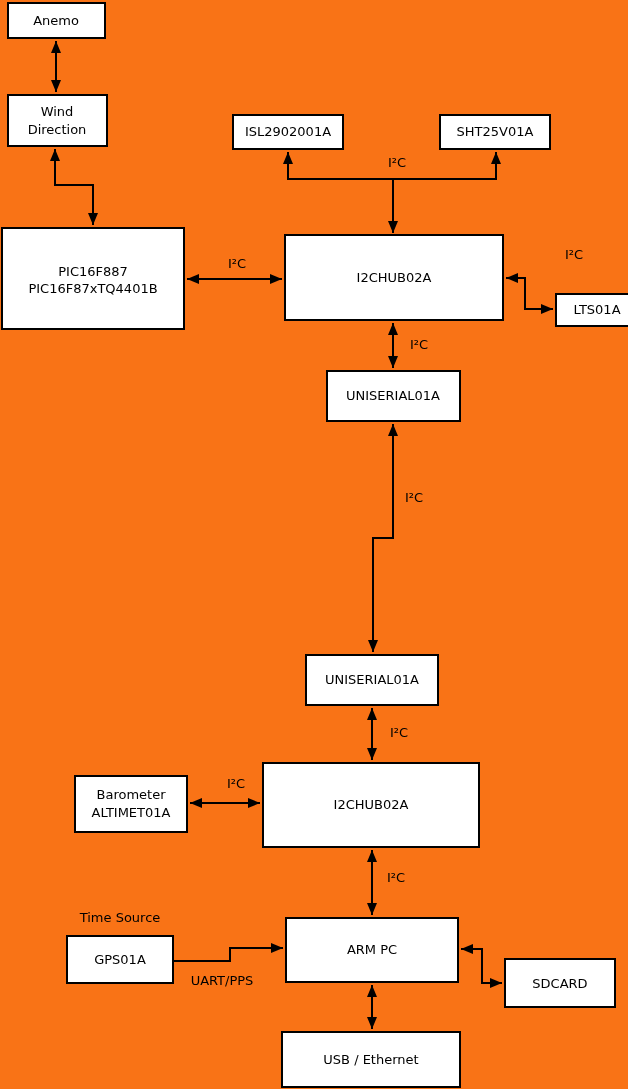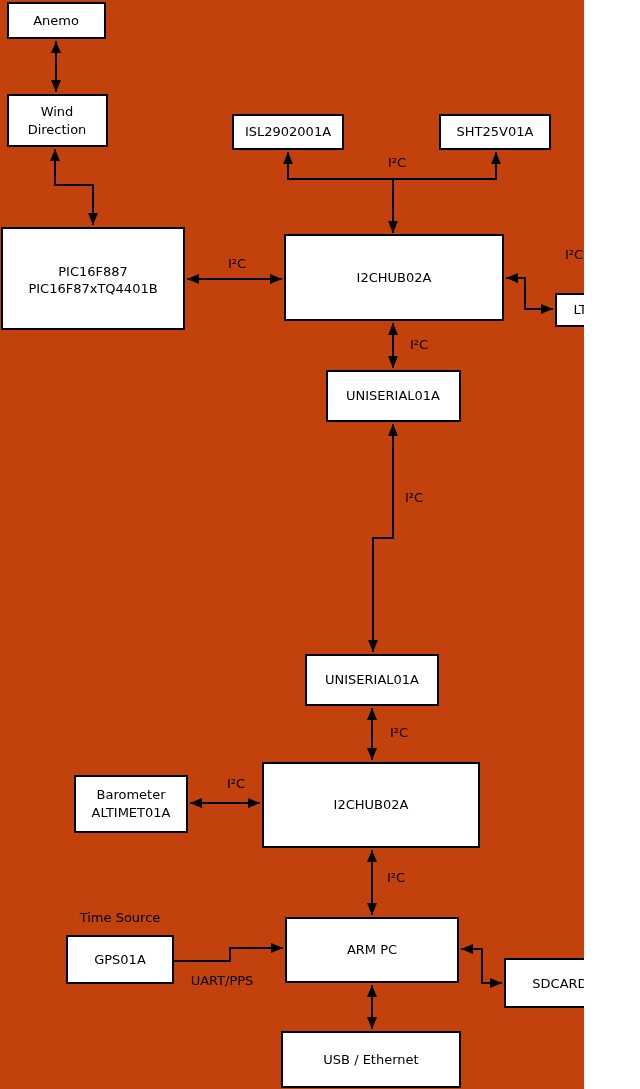--- a/index.html
+++ b/index.html
@@ -1,23 +1,23 @@
 <!DOCTYPE html>
 <html><head>
 <meta charset="utf-8">
 <style>
   html, body {
     margin: 0;
     padding: 0;
     background: #ffffff;
   }
   .stage {
-    width: 584px;
+    width: 628px;
     height: 1089px;
-    background: #c2410c;
+    background: #f97316;
     position: relative;
     overflow: hidden;
     text-align: center;
   }
   .node-box {
     fill: #ffffff;
     stroke: #000000;
     stroke-width: 2px;
   }
   .edge {

